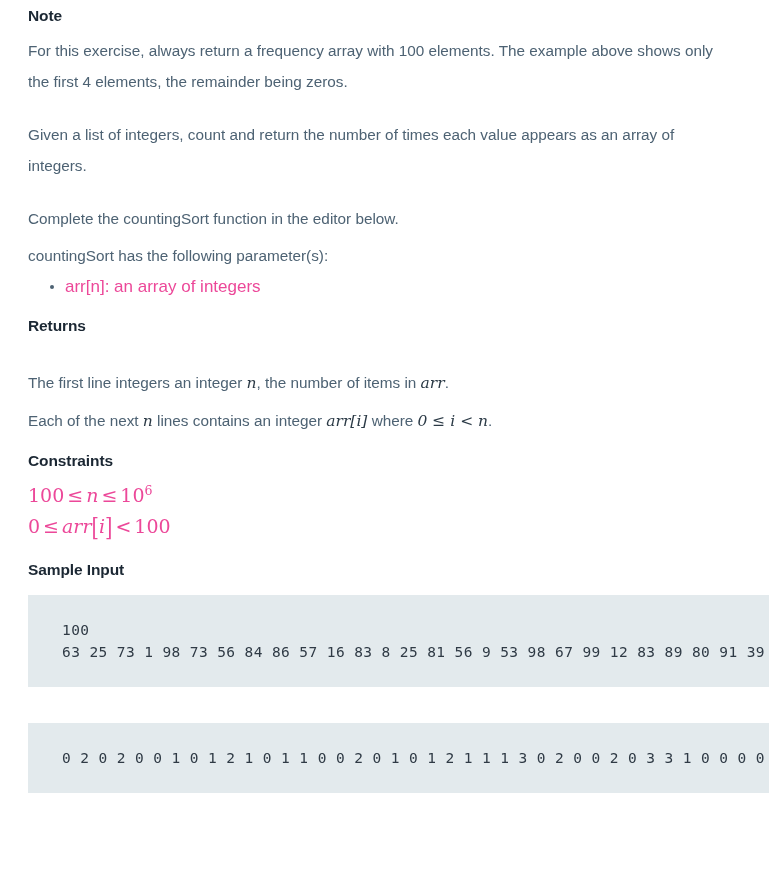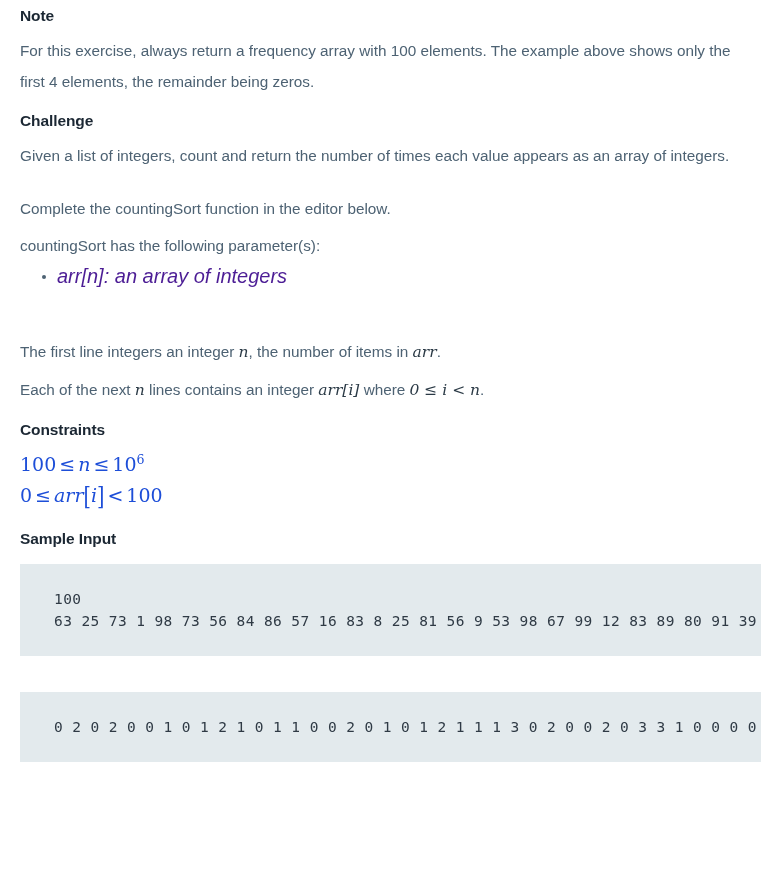--- a/index.html
+++ b/index.html
@@ -11,21 +11,21 @@
     width: 779px;
     height: 896px;
     overflow: hidden;
     font-family: "Liberation Sans", sans-serif;
     -webkit-font-smoothing: antialiased;
   }
 
   .page {
     width: 763px;
     box-sizing: border-box;
-    padding: 0 20px;
+    padding: 0 28px;
   }
 
   
   h3.section-heading {
     margin: 0;
     padding: 0;
     font-size: 15.5px;
     font-weight: bold;
     line-height: 1.35;
     color: #1b2733;
@@ -43,25 +43,24 @@
   }
 
   
   ul.bullets {
     margin: 0;
     padding: 0 0 0 22px;
     list-style: none;
   }
   ul.bullets li {
     position: relative;
-    font-size: 20px;
+    font-size: 17px;
     line-height: 31px;
-    color: #4c1d95;
+    color: #ec4899;
     padding-left: 15px;
-    font-style: italic;
   }
   ul.bullets li::before {
     content: "";
     position: absolute;
     left: 0;
     top: 14px;
     width: 4px;
     height: 4px;
     border-radius: 50%;
     background: #4d6273;
@@ -70,21 +69,21 @@
   
   .math {
     font-family: "DejaVu Serif", "Liberation Serif", serif;
     font-style: italic;
     color: #2b3a46;
     font-size: 15.5px;
     white-space: nowrap;
   }
   .math-block {
     font-family: "DejaVu Serif", "Liberation Serif", serif;
-    color: #1d4ed8;
+    color: #ec4899;
     font-size: 19px;
     line-height: 31px;
     white-space: nowrap;
   }
   .math-block .num { font-style: normal; }
   .math-block .var { font-style: italic; }
   .math-block .op { font-style: normal; padding: 0 3px; }
   .math-block .brk {
     font-style: normal;
     display: inline-block;
@@ -127,36 +126,36 @@
 <div class="page">
 
   <div class="gap-note-head"></div>
 
   <h3 class="section-heading">Note</h3>
   <div class="gap-after-head"></div>
   <p class="body-text">For this exercise, always return a frequency array with 100 elements. The example above shows only the first 4 elements, the remainder being zeros.</p>
 
   <div class="gap-before-head"></div>
 
-  <h3 class="section-heading">Challenge</h3>
   <div class="gap-after-head"></div>
   <p class="body-text">Given a list of integers, count and return the number of times each value appears as an array of integers.</p>
 
   <div class="gap-before-head"></div>
 
   <div class="gap-after-head"></div>
   <p class="body-text">Complete the countingSort function in the editor below.</p>
   <div class="gap-small"></div>
   <p class="body-text">countingSort has the following parameter(s):</p>
   <ul class="bullets">
     <li>arr[n]: an array of integers</li>
   </ul>
 
   <div class="gap-before-head"></div>
 
+  <h3 class="section-heading">Returns</h3>
   <div class="gap-after-head"></div>
 
   <div class="gap-before-head"></div>
 
   <div class="gap-after-head"></div>
 
   <p class="body-text"><span>The first line integers an integer </span><span class="math">n</span><span>, the number of items in </span><span class="math">arr</span><span>.</span></p>
 
   <div class="gap-small"></div>
 

